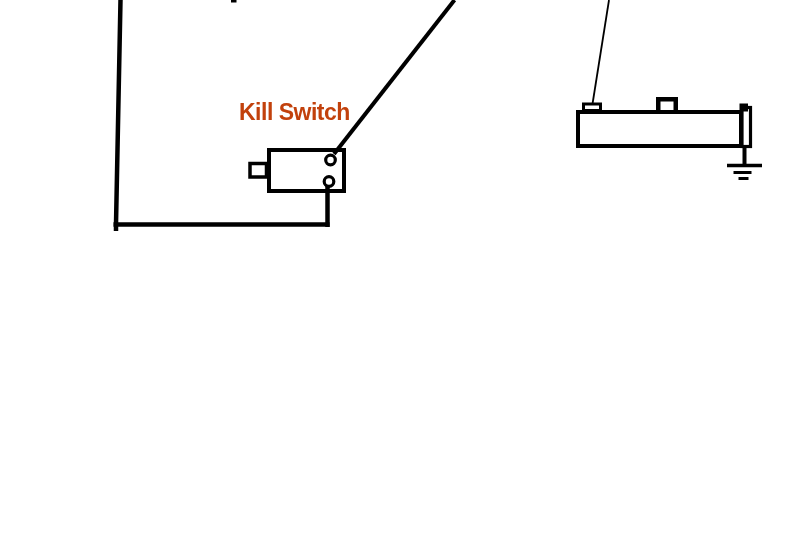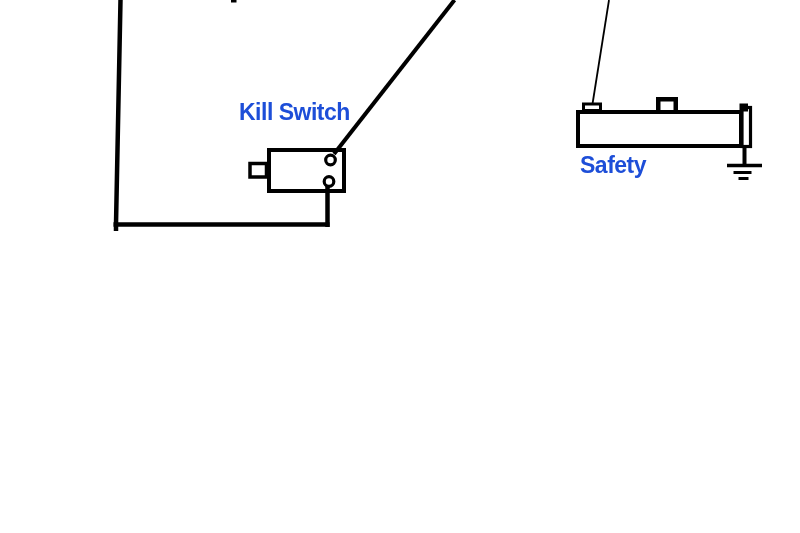--- a/index.html
+++ b/index.html
@@ -17,21 +17,21 @@
   }
   .canvas svg {
     position: absolute;
     left: 0;
     top: 0;
   }
   .label {
     position: absolute;
     font-weight: bold;
     font-size: 23px;
-    color: #1d4ed8;
+    color: #c2410c;
     letter-spacing: -0.5px;
     line-height: 24px;
     white-space: nowrap;
   }
   #kill-label {
     left: 239px;
     top: 100px;
   }
   #safety-label {
     left: 580px;
@@ -68,16 +68,15 @@
 
     <path d="M744.5,146 L744.5,165.5" fill="none" stroke="#000000" stroke-width="4"></path>
     <path d="M727,165.5 L762,165.5" fill="none" stroke="#000000" stroke-width="3.5"></path>
     <path d="M733.5,172.5 L751.5,172.5" fill="none" stroke="#000000" stroke-width="3"></path>
     <path d="M738.5,178.5 L748.5,178.5" fill="none" stroke="#000000" stroke-width="3"></path>
   </svg>
 
   <div class="label" id="kill-label">Kill Switch</div>
 
   <div class="label" id="safety-label">
-    <div>Safety</div>
   </div>
 
 </div>
 
 </body></html>

